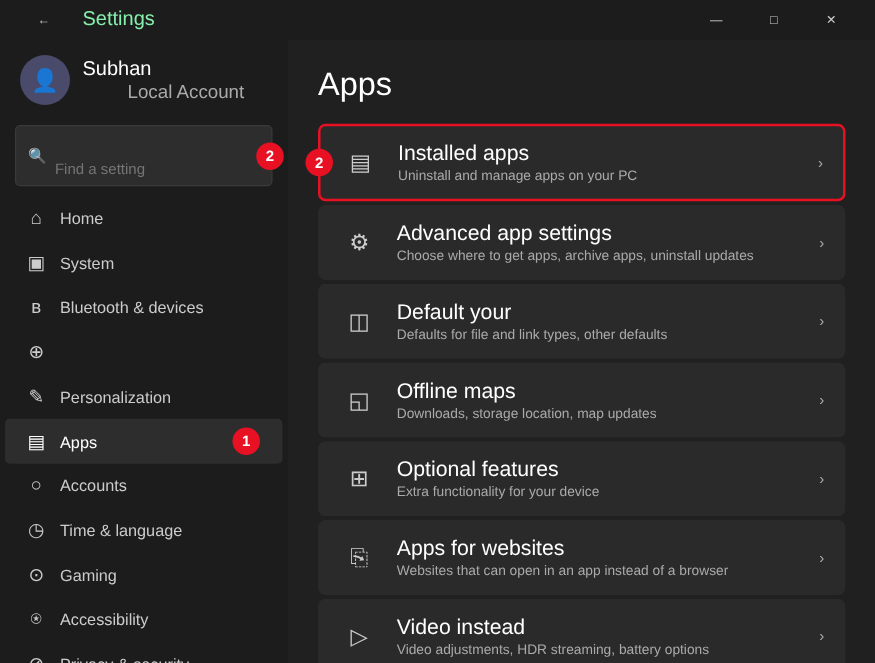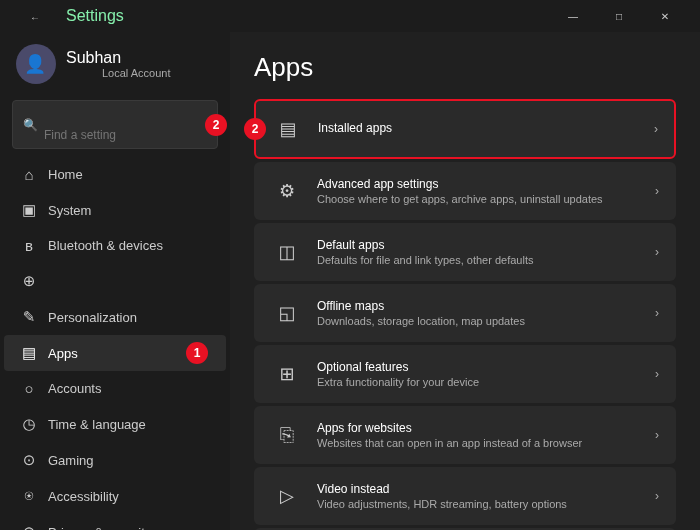--- a/index.html
+++ b/index.html
@@ -87,21 +87,21 @@
       font-size: 18px;
       color: #ccc;
       flex-shrink: 0;
     }
     .profile-info .name {
       font-size: 16px;
       font-weight: 400;
       color: #ffffff;
     }
     .profile-info .account-type {
-      font-size: 11px;
+      font-size: 15px;
       color: #aaaaaa;
       padding-left: 36px;
     }
 
     
     .search-box {
       margin: 8px 12px;
       background: #2d2d2d;
       border: 1px solid #3a3a3a;
       border-radius: 4px;
@@ -205,21 +205,21 @@
       display: flex;
       align-items: center;
       justify-content: center;
       font-size: 18px;
       color: #cccccc;
       flex-shrink: 0;
       margin-right: 14px;
     }
     .setting-text { flex: 1; }
     .setting-title {
-      font-size: 12px;
+      font-size: 17px;
       font-weight: 500;
       color: #ffffff;
       margin-bottom: 2px;
     }
     .setting-desc {
       font-size: 11px;
       color: #aaaaaa;
     }
     .chevron {
       color: #aaaaaa;
@@ -351,35 +351,36 @@
   </div>
 
   <div class="content">
     <div class="page-title">Apps</div>
     <div id="settings-list">
         <div class="setting-item highlighted">
           <div class="setting-badge">2</div>
           <div class="setting-icon-box">▤</div>
           <div class="setting-text">
             <div class="setting-title">Installed apps</div>
+            <div class="setting-desc">Uninstall and manage apps on your PC</div>
           </div>
           <span class="chevron">›</span>
         </div>
         <div class="setting-item">
           <div class="setting-icon-box">⚙</div>
           <div class="setting-text">
             <div class="setting-title">Advanced app settings</div>
             <div class="setting-desc">Choose where to get apps, archive apps, uninstall updates</div>
           </div>
           <span class="chevron">›</span>
         </div>
         <div class="setting-item">
           <div class="setting-icon-box">◫</div>
           <div class="setting-text">
-            <div class="setting-title">Default apps</div>
+            <div class="setting-title">Default your</div>
             <div class="setting-desc">Defaults for file and link types, other defaults</div>
           </div>
           <span class="chevron">›</span>
         </div>
         <div class="setting-item">
           <div class="setting-icon-box">◱</div>
           <div class="setting-text">
             <div class="setting-title">Offline maps</div>
             <div class="setting-desc">Downloads, storage location, map updates</div>
           </div>

